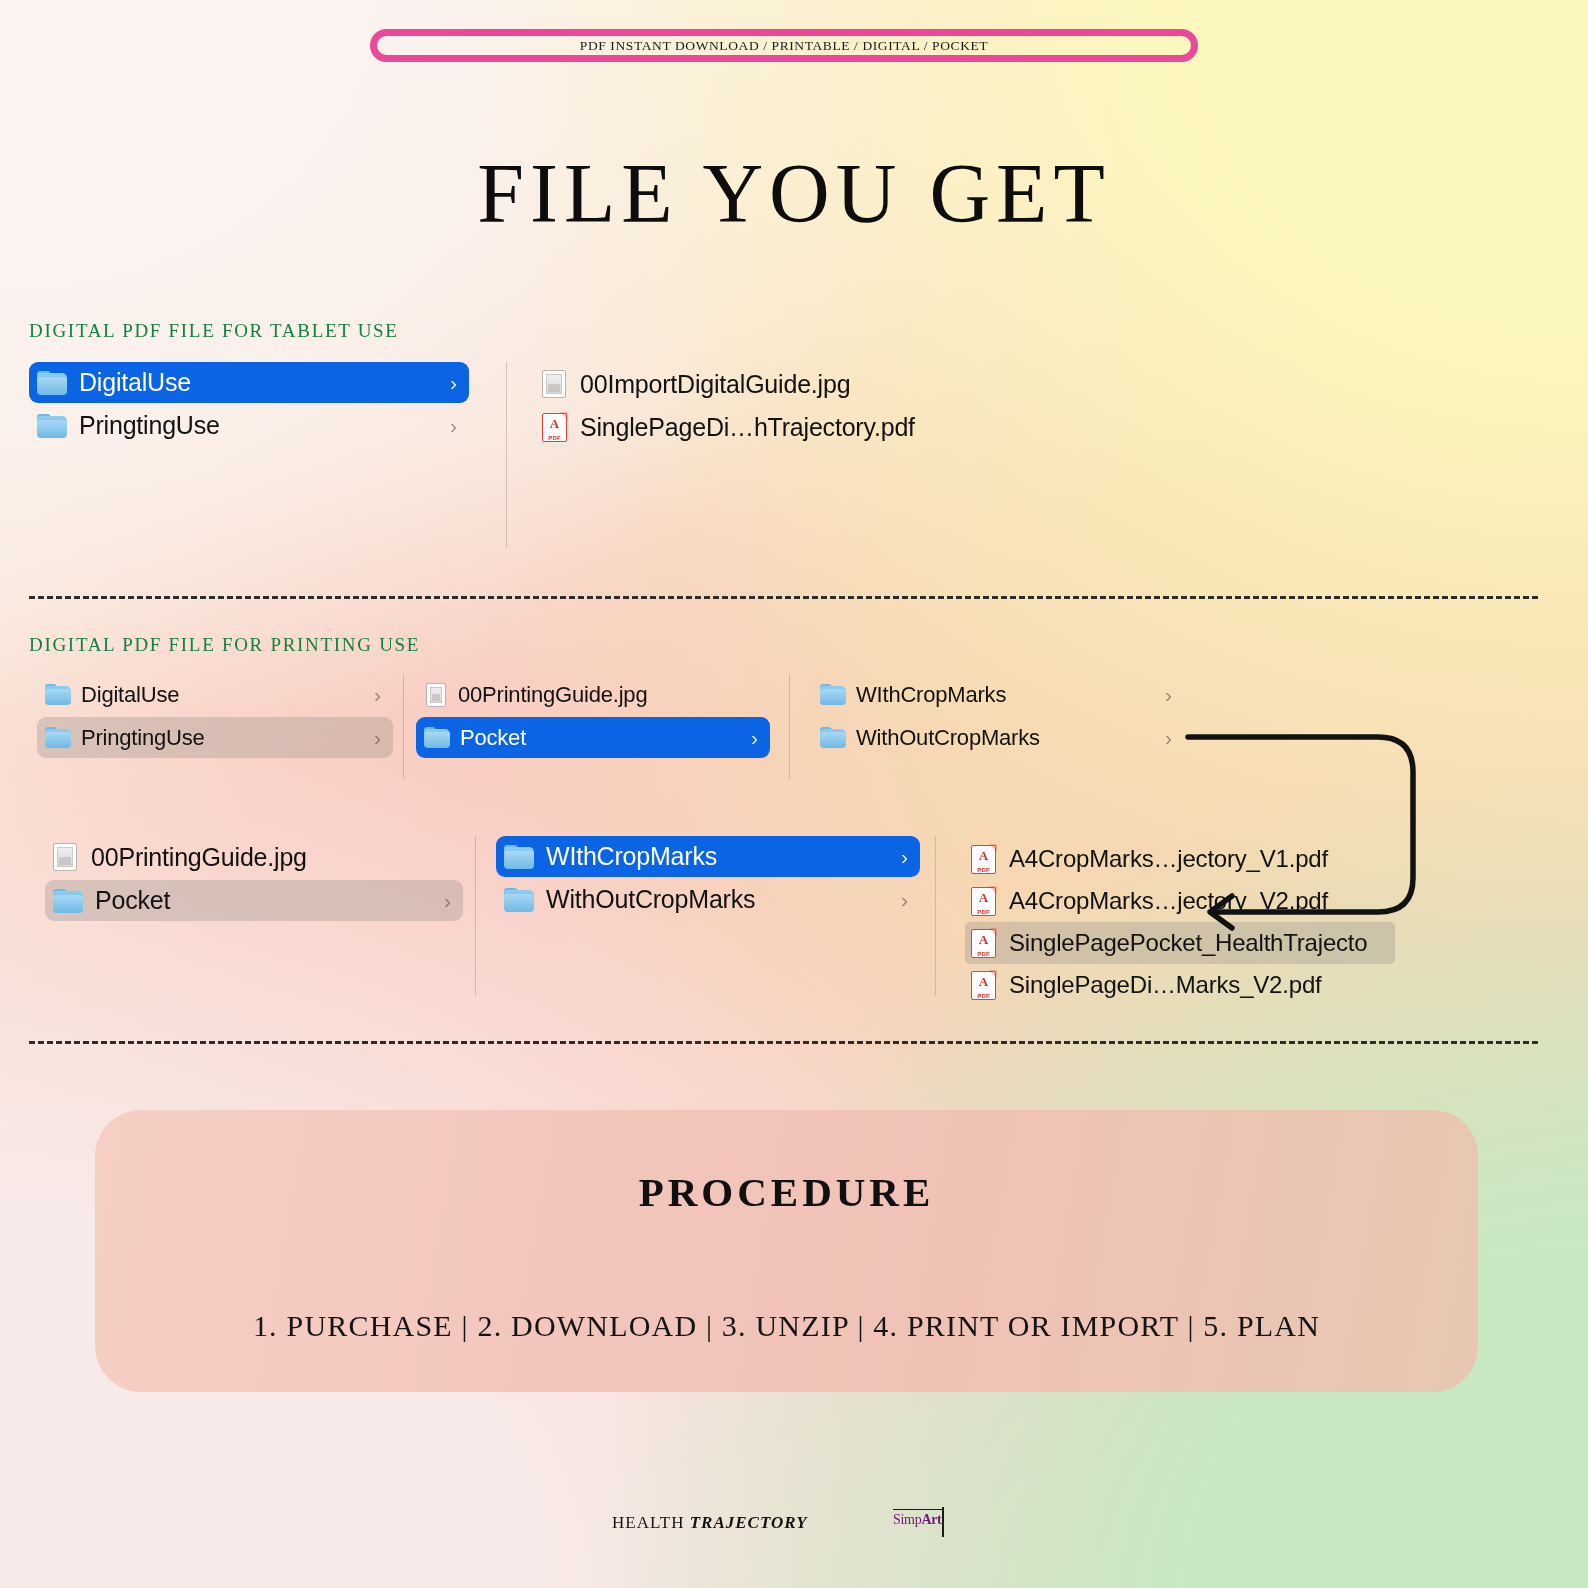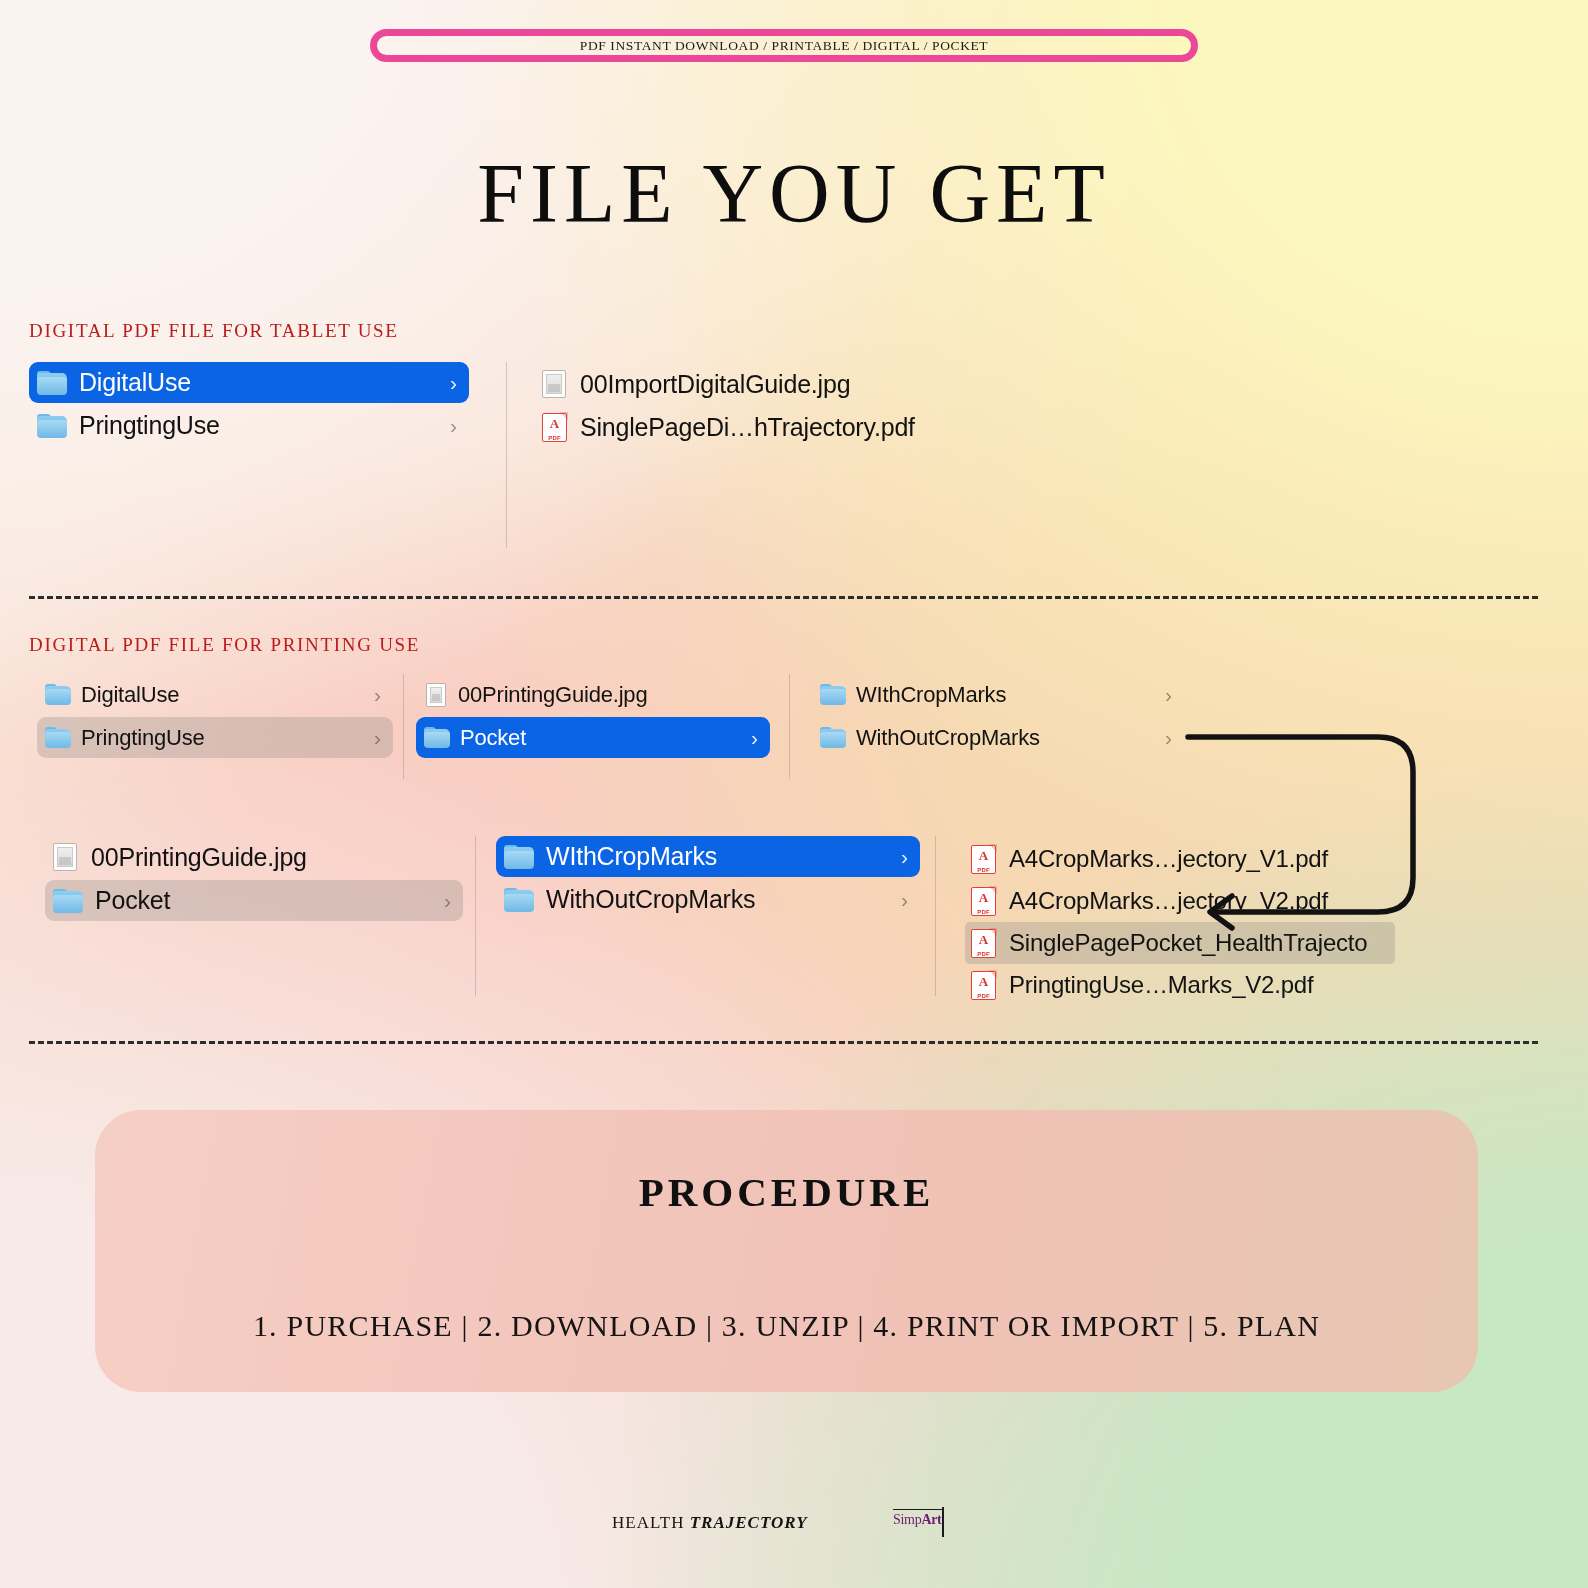--- a/index.html
+++ b/index.html
@@ -51,21 +51,21 @@
     letter-spacing: 6px;
     color: #0d0d0d;
   }
 
   
   .sec-label {
     position: absolute;
     font-family: "Liberation Serif", serif;
     font-size: 19px;
     letter-spacing: 1.7px;
-    color: #b91c1c;
+    color: #15803d;
     white-space: nowrap;
   }
 
   
   .fcol { position: absolute; }
   .fcol.divider-r { border-right: 1px solid rgba(120,110,105,0.30); }
 
   .frow {
     display: flex; align-items: center;
     height: 41px;
@@ -425,21 +425,21 @@
     </span>
     <span class="label">SinglePagePocket_HealthTrajecto</span>
   </div>
   <div class="filerow small">
     <span class="pdfico">
       <span class="sheet"></span>
         <span class="fold"></span>
         <span class="a">A</span>
         <span class="tag">PDF</span>
     </span>
-    <span class="label">PringtingUse…Marks_V2.pdf</span>
+    <span class="label">SinglePageDi…Marks_V2.pdf</span>
   </div>
 </div>
 
 <div class="elbow">
   <svg width="260" height="220" viewBox="0 0 260 220" fill="none" xmlns="http://www.w3.org/2000/svg">
     <path d="M18 19 H208 Q243 19 243 54 V160 Q243 194 208 194 H42" stroke="#121212" stroke-width="5.5" fill="none" stroke-linecap="round"></path>
     <path d="M62 178 L40 194 L62 210" stroke="#121212" stroke-width="5.5" fill="none" stroke-linecap="round" stroke-linejoin="round"></path>
   </svg>
 </div>
 

